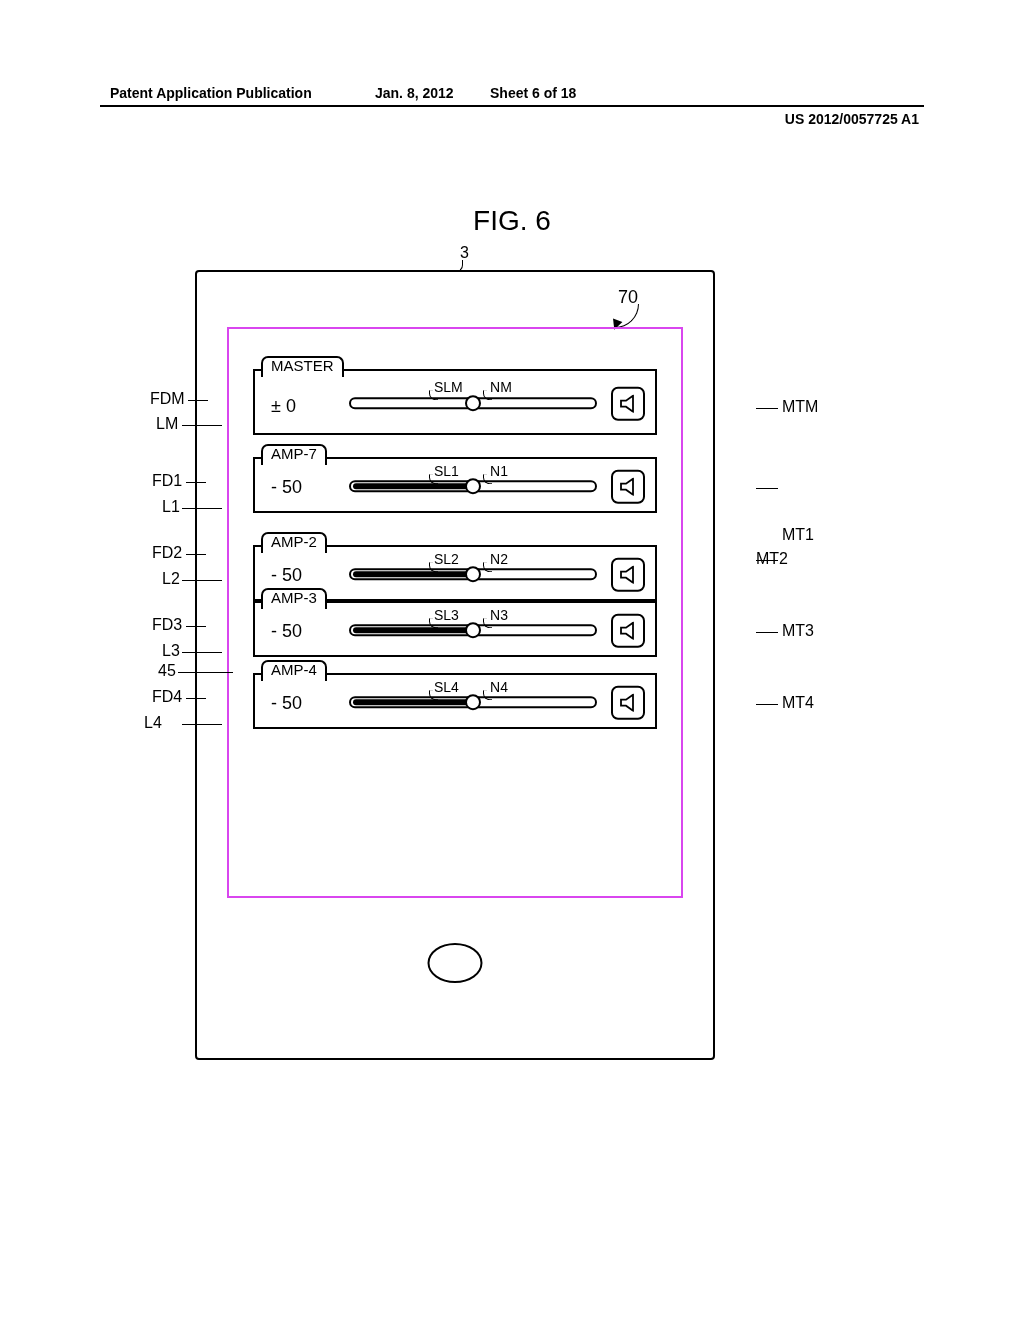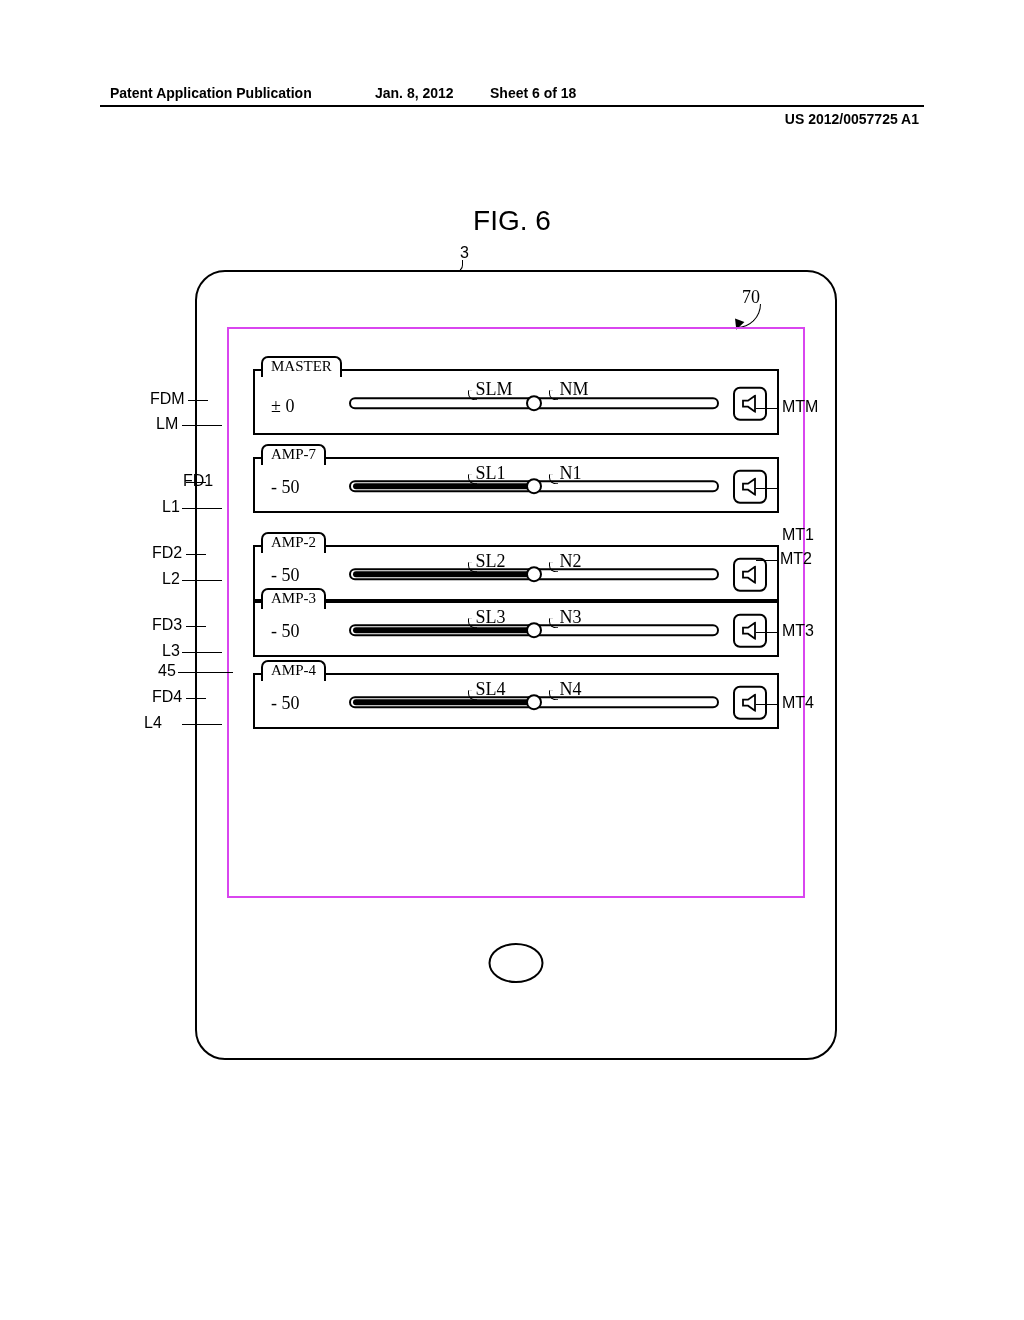--- a/index.html
+++ b/index.html
@@ -35,25 +35,24 @@
     right: 0;
     text-align: center;
     font-size: 28px;
     font-weight: normal;
   }
   
   .tablet {
     position: absolute;
     top: 270px;
     left: 195px;
-    width: 642px;
+    width: 520px;
     height: 790px;
     border: 2.5px solid #000;
-    border-radius: 30px;
-    font-family: Liberation Serif, serif;
+    border-radius: 4px;
   }
   .screen {
     position: absolute;
     top: 55px;
     left: 30px;
     right: 30px;
     bottom: 160px;
     border: 2px solid #d946ef;
   }
   .home-button {
@@ -152,21 +151,21 @@
     font-size: 16px;
   }
   .lead {
     position: absolute;
     width: 20px;
     border-top: 1.5px solid #000;
   }
   
   .ref {
     position: absolute;
-    font-size: 18px;
+    font-size: 14px;
   }
   .hook {
     position: absolute;
     width: 9px;
     height: 10px;
     border-left: 1.5px solid #000;
     border-bottom: 1.5px solid #000;
     border-bottom-left-radius: 7px;
   }
   
@@ -317,21 +316,21 @@
   </div>
 
   <div class="home-button"></div>
 </div>
 
 <div class="callout" style="top:390px; left:150px;">FDM</div>
 <div class="lead" style="top:400px; left:188px;"></div>
 <div class="callout" style="top:415px; left:156px;">LM</div>
 <div class="lead" style="top:425px; left:182px; width:40px;"></div>
 
-<div class="callout" style="top:472px; left:152px;margin-left:31px;">FD1</div>
+<div class="callout" style="top:472px; left:152px;">FD1</div>
 <div class="lead" style="top:482px; left:186px;"></div>
 <div class="callout" style="top:498px; left:162px;">L1</div>
 <div class="lead" style="top:508px; left:182px; width:40px;"></div>
 
 <div class="callout" style="top:544px; left:152px;">FD2</div>
 <div class="lead" style="top:554px; left:186px;"></div>
 <div class="callout" style="top:570px; left:162px;">L2</div>
 <div class="lead" style="top:580px; left:182px; width:40px;"></div>
 
 <div class="callout" style="top:616px; left:152px;">FD3</div>
@@ -344,18 +343,18 @@
 
 <div class="callout" style="top:688px; left:152px;">FD4</div>
 <div class="lead" style="top:698px; left:186px;"></div>
 <div class="callout" style="top:714px; left:144px;">L4</div>
 <div class="lead" style="top:724px; left:182px; width:40px;"></div>
 
 <div class="callout" style="top:398px; left:782px;">MTM</div>
 <div class="lead" style="top:408px; left:756px; width:22px;"></div>
 <div class="callout" style="top:478px; left:782px;margin-top:48px;">MT1</div>
 <div class="lead" style="top:488px; left:756px; width:22px;"></div>
-<div class="callout" style="top:550px; left:780px;">MT2</div>
+<div class="callout" style="top:550px; left:756px;">MT2</div>
 <div class="lead" style="top:560px; left:756px; width:22px;"></div>
 <div class="callout" style="top:622px; left:782px;">MT3</div>
 <div class="lead" style="top:632px; left:756px; width:22px;"></div>
 <div class="callout" style="top:694px; left:782px;">MT4</div>
 <div class="lead" style="top:704px; left:756px; width:22px;"></div>
 
 </body></html>

